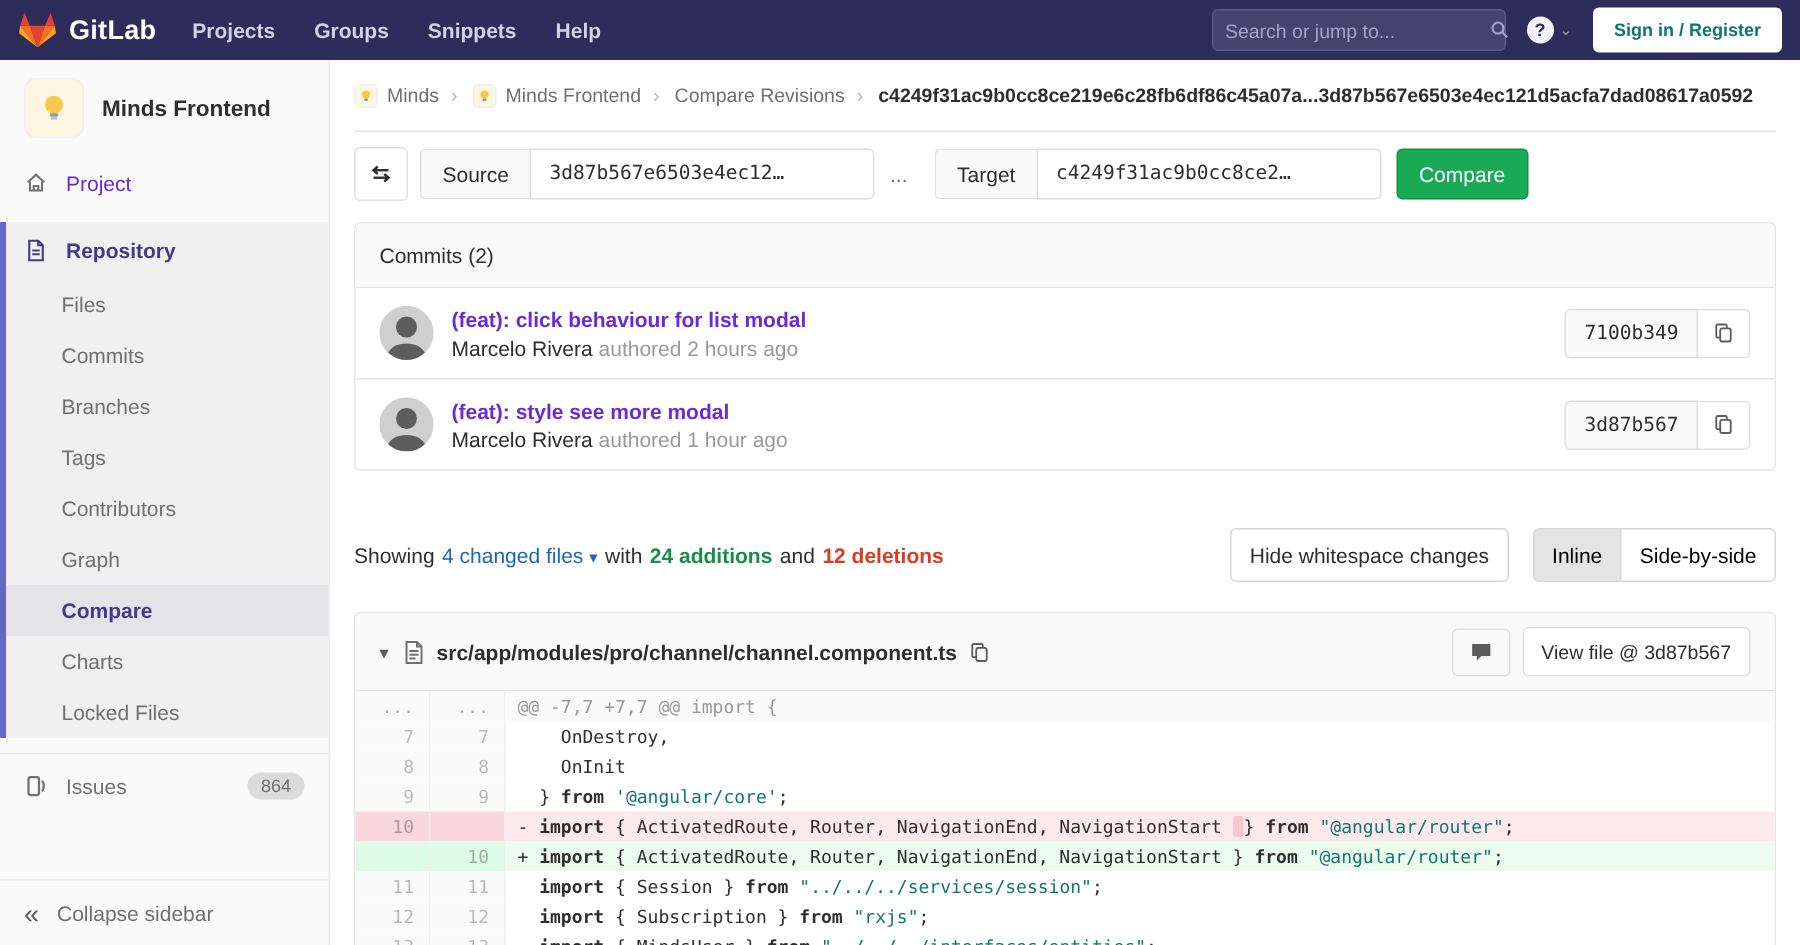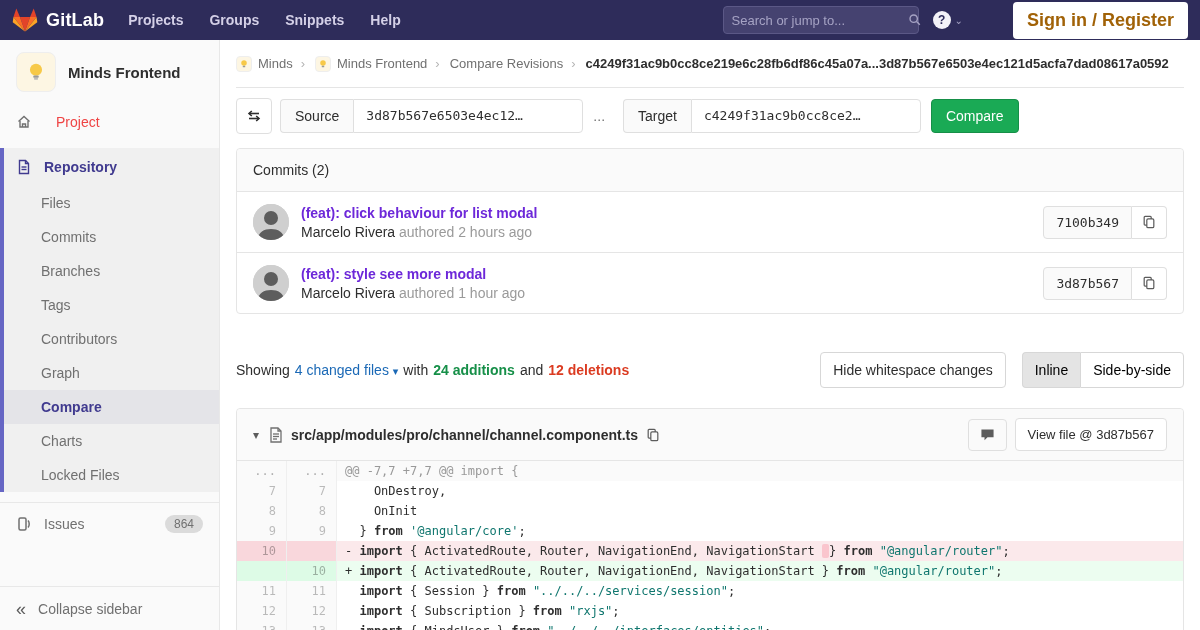--- a/index.html
+++ b/index.html
@@ -16,34 +16,34 @@
   .nav-right { margin-left:auto; display:flex; align-items:center; gap:14px; }
   .search-box { width:196px; height:28px; background:#454270; border:1px solid #5b5886; border-radius:4px;
                 display:flex; align-items:center; padding:0 8px; }
   .search-box input { flex:1; background:transparent; border:none; outline:none; color:#cfccе2;
                       font-size:13px; font-family:"Liberation Sans",sans-serif; }
   .search-box input::placeholder { color:#a6a3c4; }
   .help-wrap { display:flex; align-items:center; gap:4px; cursor:pointer; }
   .help-circle { width:18px; height:18px; border-radius:50%; background:#f3f2f8; color:#2e2c5a;
                  font-size:12px; font-weight:700; display:flex; align-items:center; justify-content:center; }
   .chev { color:#a6a3c4; font-size:10px; }
-  .signin-btn { background:#fff; color:#a16207; font-weight:700; font-size:18px; border:none;
-                border-radius:4px; padding:8px 14px; cursor:pointer;margin-left:36px; }
+  .signin-btn { background:#fff; color:#0f766e; font-weight:700; font-size:12px; border:none;
+                border-radius:4px; padding:8px 14px; cursor:pointer; }
 
   
   .layout { flex:1; display:flex; min-height:0; }
 
   
   .sidebar { width:220px; flex:0 0 220px; background:#fafafa; border-right:1px solid #e8e8e8;
              position:relative; overflow:hidden; }
   .project-row { display:flex; align-items:center; gap:12px; padding:12px 16px 10px; }
   .project-avatar { width:40px; height:40px; border-radius:8px; background:#fdf6e3; border:1px solid #eee;
                     display:flex; align-items:center; justify-content:center; }
   .project-title { font-weight:700; font-size:15px; color:#2e2e2e; }
-  .side-item { display:flex; align-items:center; gap:24px; padding:12px 16px; color:#ef4444; cursor:pointer; }
+  .side-item { display:flex; align-items:center; gap:12px; padding:12px 16px; color:#6d28d9; cursor:pointer; }
   .side-item .lbl { font-size:14px; }
   .side-section { margin-top:6px; background:#f0f0f0; border-left:4px solid #6666c4; }
   .section-head { display:flex; align-items:center; gap:12px; padding:11px 12px; color:#403a8f;
                   font-weight:700; cursor:pointer; }
   .sub-item { display:block; padding:9px 12px 9px 37px; color:#707070; font-size:14px;
               text-decoration:none; cursor:pointer; }
   .sub-item.active { background:#e4e4e8; color:#403a8f; font-weight:700; }
   .issues-row { display:flex; align-items:center; gap:12px; padding:12px 16px; margin-top:10px;
                 border-top:1px solid #e8e8e8; color:#707070; cursor:pointer; }
   .count-badge { margin-left:auto; background:#dbdbdb; color:#707070; border-radius:10px;

